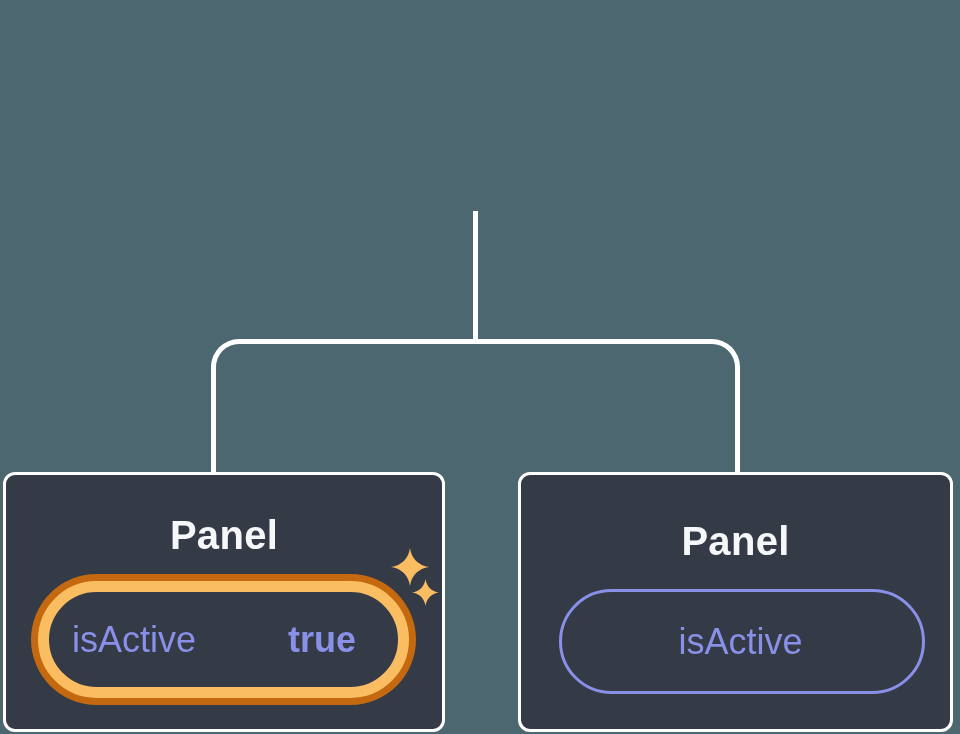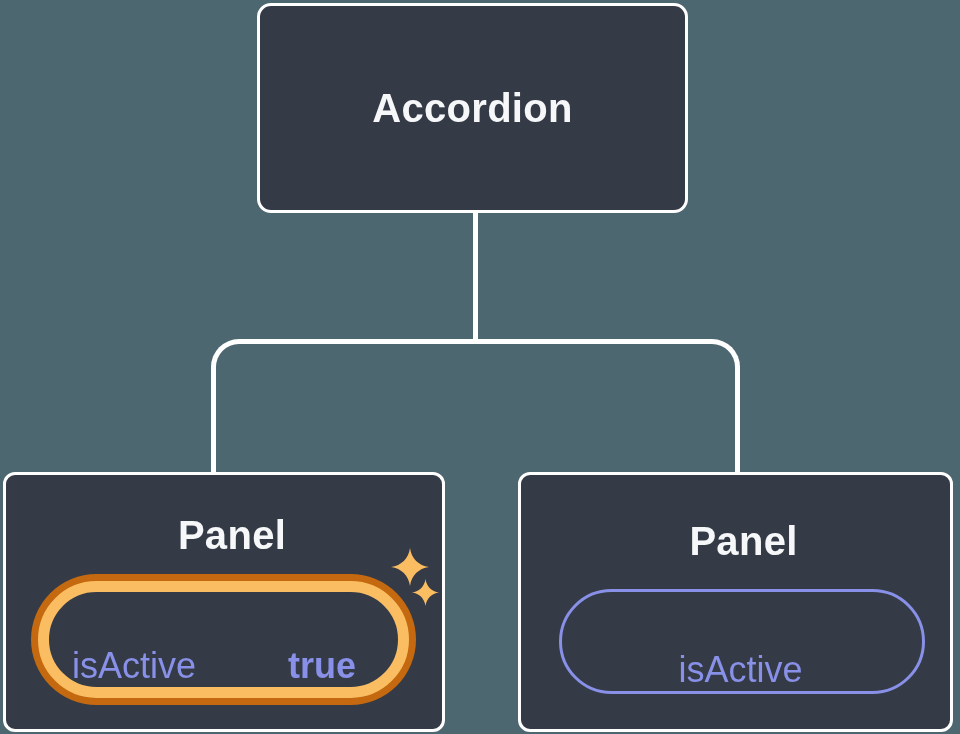--- a/index.html
+++ b/index.html
@@ -53,30 +53,30 @@
   
   .panel {
     position:absolute; top:472px; height:260px;
     background: var(--card);
     border:3px solid var(--connector);
     border-radius:12px;
   }
   .panel-left  { left:3px;   width:442px; }
   .panel-right { left:518px; width:435px; }
   .panel-title {
-    position:absolute; left:8px; width:100%; text-align:center;
+    position:absolute; left:0; width:100%; text-align:center;
     color: var(--title-text);
     font-size:40px; font-weight:600; letter-spacing:0.3px; line-height:44px;
   }
   .panel-left  .panel-title { top:38px; }
   .panel-right .panel-title { top:44px; }
 
   
   .pill {
-    position:absolute; display:flex; align-items:flex-end;
+    position:absolute; display:flex; align-items:center;
     border-radius:999px;
     font-size:36px; color: var(--prop-text);
   }
   .pill-cell {
     display:flex; align-items:center; justify-content:center;
     white-space:nowrap;
   }
   .pill-active {
     left:32px; top:106px; width:371px; height:117px;
     background: var(--card);
@@ -100,23 +100,20 @@
   .sparkle svg { display:block; width:100%; height:100%; }
   .sparkle svg path { fill: currentColor; }
   .sparkle-large { left:385px; top:73px;  width:38px; height:38px; }
   .sparkle-small { left:406px; top:104px; width:27px; height:27px; }
 </style>
 </head>
 <body>
 
 <div class="canvas">
 
-  <div class="node node-root">
-    <span class="node-title">Accordion</span>
-  </div>
 
   <div class="connector-stem"></div>
   <div class="connector-branch"></div>
 
   <div class="panel panel-left">
     <div class="panel-title">Panel</div>
 
     <div class="pill pill-active">
       <div class="pill-cell name">isActive</div>
       <div class="pill-divider"></div>

